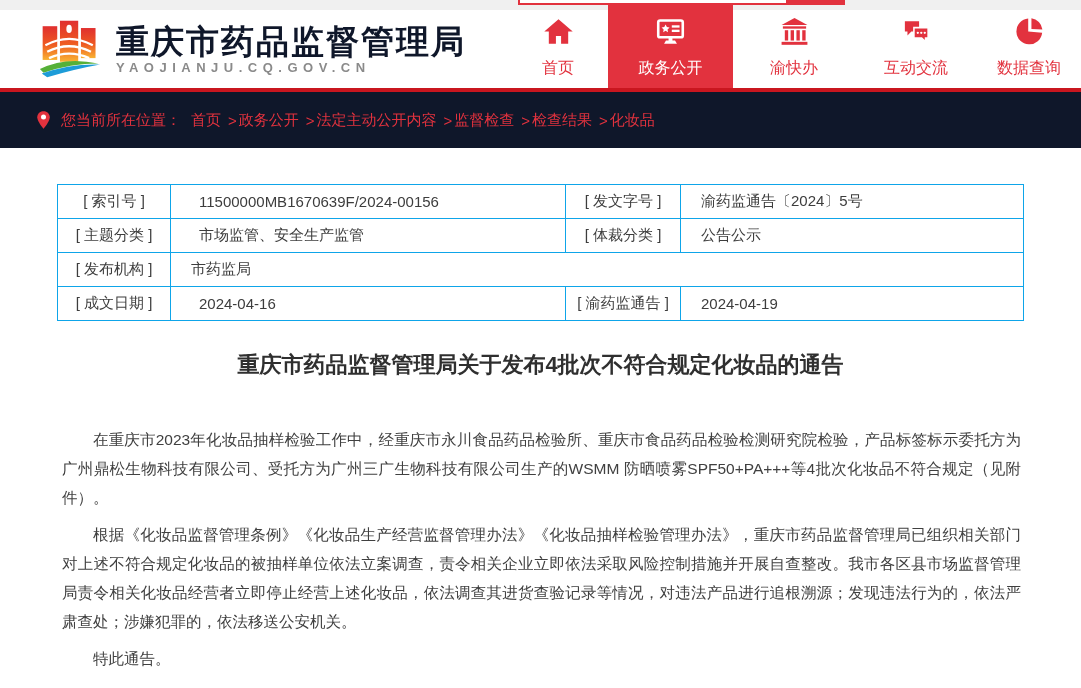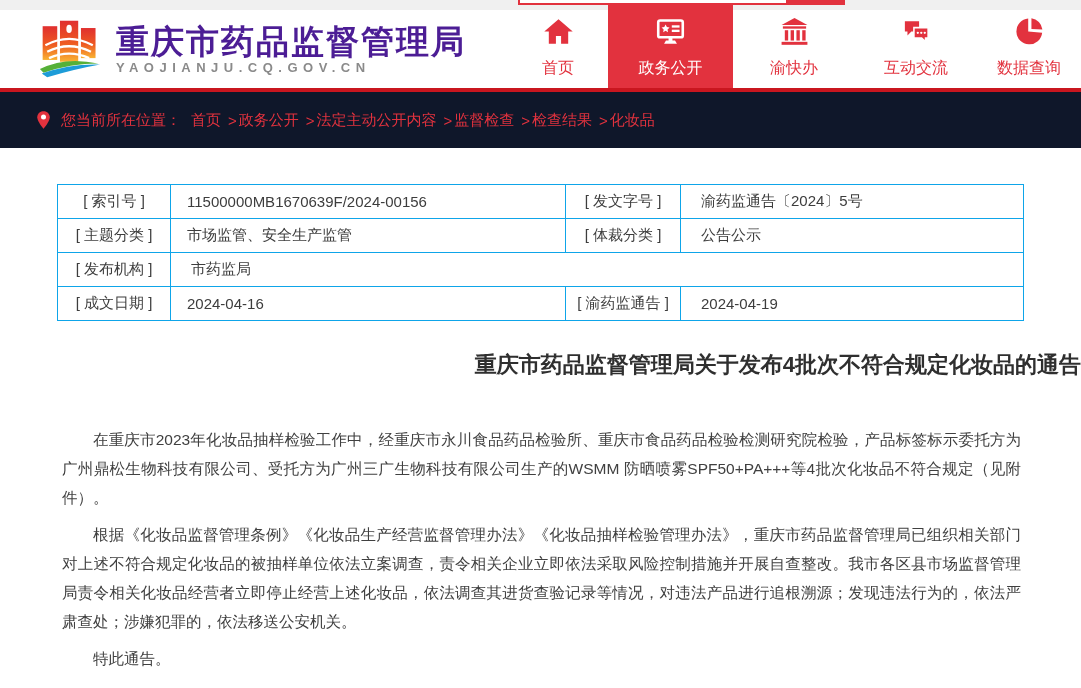--- a/index.html
+++ b/index.html
@@ -31,21 +31,21 @@
     position: relative;
     height: 78px;
     background: #ffffff;
     display: flex;
     align-items: center;
     padding-left: 38px;
   }
   .brand { display: flex; align-items: center; }
   .brand-logo { width: 64px; height: 62px; margin-right: 14px; }
   .brand-title {
-    font-size: 33px; font-weight: bold; color: #4c1d95;
+    font-size: 33px; font-weight: bold; color: #0f172a;
     letter-spacing: 2px; line-height: 36px;
   }
   .brand-domain {
     font-size: 13px; color: #8a8a8a; font-weight: bold;
     letter-spacing: 5.5px; margin-top: 0;
   }
   .nav {
     margin-left: auto;
     display: flex;
     align-items: flex-end;
@@ -94,26 +94,26 @@
     font-size: 15px;
     color: #3d3d3d;
   }
   .meta-table td {
     border: 1px solid #0ea5e9;
     height: 34px;
     padding: 0 6px;
   }
   .meta-table td.lbl { text-align: center; width: 113px; }
   .meta-table td.lbl2 { text-align: center; width: 115px; }
-  .meta-table td.val { padding-left: 16px; width: 395px; }
+  .meta-table td.val { padding-left: 28px; width: 395px; }
   .meta-table td.val2 { padding-left: 20px; }
   
   .article-title {
     margin-top: 22px;
-    text-align: right;
+    text-align: center;
     font-size: 22px;
     font-weight: bold;
     color: #2f2f2f;
     line-height: 44px;
   }
   .article-body {
     margin: 38px 60px 0 62px;
     font-size: 15.5px;
     color: #404040;
     line-height: 29px;

